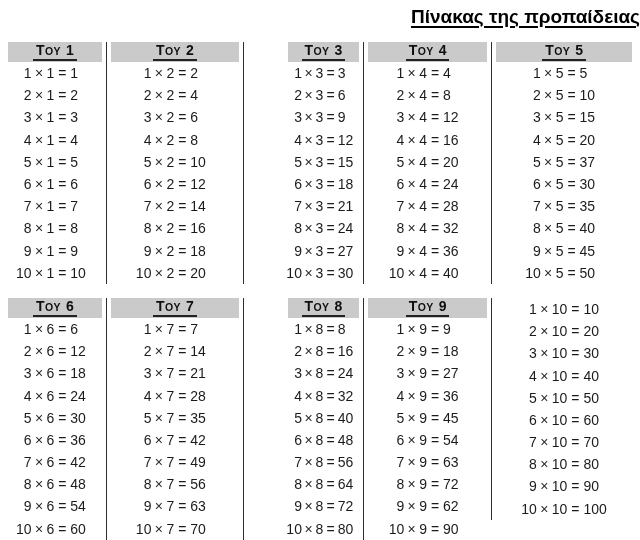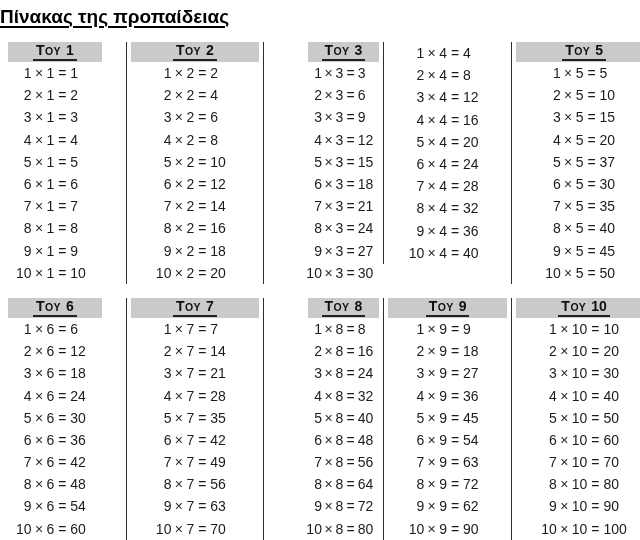--- a/index.html
+++ b/index.html
@@ -3,40 +3,40 @@
 <meta charset="utf-8">
 <style>
   * { box-sizing: border-box; margin: 0; padding: 0; }
   html, body { width: 640px; height: 540px; overflow: hidden; }
   body {
     background: #ffffff;
     font-family: "Liberation Sans", sans-serif;
     color: #1b1b1b;
   }
   .title {
-    margin: 4px 0 12px 0;
-    text-align: left;
+    margin: 4px 0 12px 16px;
+    text-align: right;
     font-size: 19px;
     line-height: 26px;
     font-weight: bold;
     color: #000000;
     text-decoration: underline;
     text-decoration-thickness: 2px;
     text-underline-offset: 3px;
   }
   .group {
     display: flex;
     margin: 0 4px;
     align-items: flex-start;
   }
   .group + .group { margin-top: 14px; }
   .col { flex: 0 0 auto; }
   .col + .col { border-left: 1.5px solid #2e2e2e; }
   .w0 { width: 16.1%; }
-  .w1 { width: 21.7%; margin-left: 20px; }
+  .w1 { width: 21.7%; }
   .w2 { width: 19.0%; padding-left: 40px; }
   .w3 { width: 20.3%; }
   .w4 { width: 22.9%; }
   .col-header {
     height: 20px;
     margin: 0 4px;
     background: #cacaca;
     display: flex;
     align-items: center;
     justify-content: center;
@@ -305,20 +305,23 @@
           <div class="eq-row">
             <span class="t0">10</span>
             <span class="t1">×</span>
             <span class="t2">3</span>
             <span class="t3">=</span>
             <span class="t4">30</span>
           </div>
         </div>
     </div>
     <div class="col w3">
+      <div class="col-header">
+        <span class="hdr"><span class="hdr-word">ΤΟΥ</span><span class="hdr-num">4</span></span>
+      </div>
       <div class="rows">
           <div class="eq-row">
             <span class="t0">1</span>
             <span class="t1">×</span>
             <span class="t2">4</span>
             <span class="t3">=</span>
             <span class="t4">4</span>
           </div>
           <div class="eq-row">
             <span class="t0">2</span>
@@ -767,23 +770,20 @@
           <div class="eq-row">
             <span class="t0">10</span>
             <span class="t1">×</span>
             <span class="t2">9</span>
             <span class="t3">=</span>
             <span class="t4">90</span>
           </div>
         </div>
     </div>
     <div class="col w4">
-      <div class="col-header">
-        <span class="hdr"><span class="hdr-word">ΤΟΥ</span><span class="hdr-num">10</span></span>
-      </div>
       <div class="rows">
           <div class="eq-row">
             <span class="t0">1</span>
             <span class="t1">×</span>
             <span class="t2">10</span>
             <span class="t3">=</span>
             <span class="t4">10</span>
           </div>
           <div class="eq-row">
             <span class="t0">2</span>

